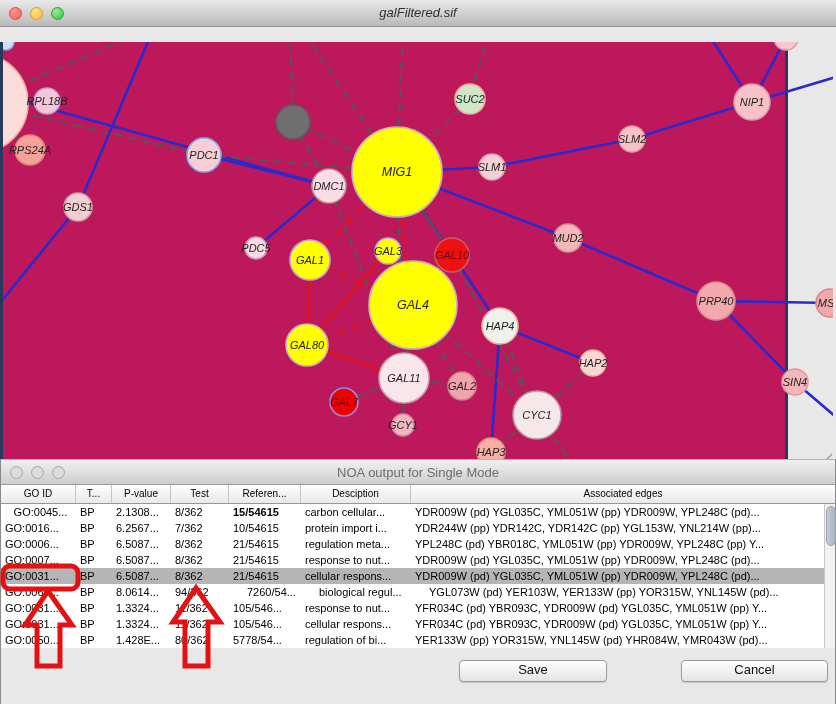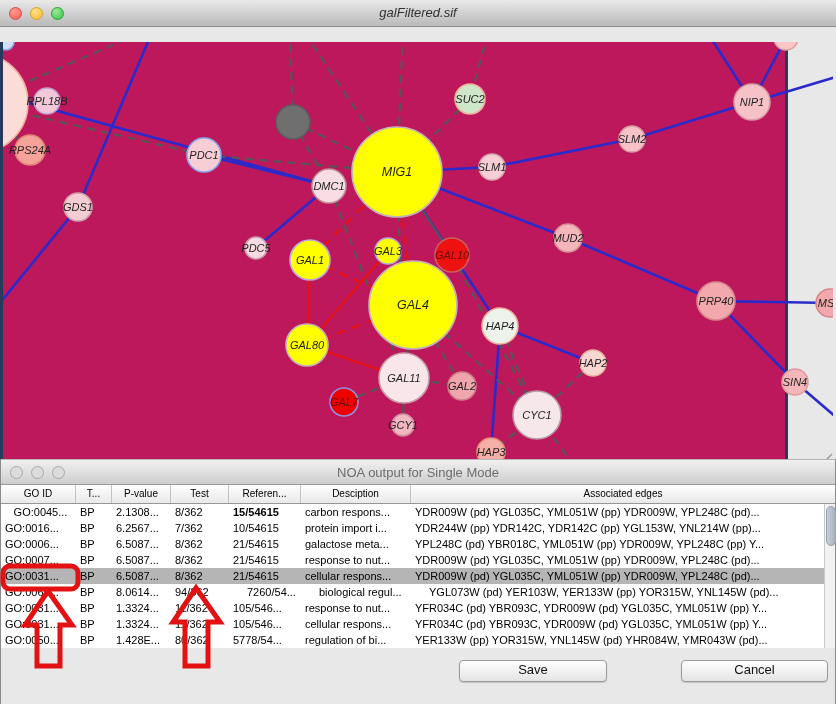--- a/index.html
+++ b/index.html
@@ -210,39 +210,39 @@
         <div class="th" style="width: 110px;">Desciption</div>
         <div class="th" style="width: 415px; flex: 1 1 0%; border-right: none;">Associated edges</div>
       </div>
     <div class="tbody" id="tbody">
         <div class="tr">
           <div class="td" style="width: 75px; text-align: center;">GO:0045...</div>
           <div class="td" style="width: 36px;">BP</div>
           <div class="td" style="width: 59px;">2.1308...</div>
           <div class="td" style="width: 58px;">8/362</div>
           <div class="td" style="width: 72px; font-weight: bold;">15/54615</div>
-          <div class="td" style="width: 110px;">carbon respons...</div>
+          <div class="td" style="width: 110px;">carbon cellular...</div>
           <div class="td" style="width: 415px; flex: 1 1 0%;">YDR009W (pd) YGL035C, YML051W (pp) YDR009W, YPL248C (pd)...</div>
         </div>
         <div class="tr">
           <div class="td" style="width: 75px;">GO:0016...</div>
           <div class="td" style="width: 36px;">BP</div>
           <div class="td" style="width: 59px;">6.2567...</div>
           <div class="td" style="width: 58px;">7/362</div>
           <div class="td" style="width: 72px;">10/54615</div>
           <div class="td" style="width: 110px;">protein import i...</div>
           <div class="td" style="width: 415px; flex: 1 1 0%;">YDR244W (pp) YDR142C, YDR142C (pp) YGL153W, YNL214W (pp)...</div>
         </div>
         <div class="tr">
           <div class="td" style="width: 75px;">GO:0006...</div>
           <div class="td" style="width: 36px;">BP</div>
           <div class="td" style="width: 59px;">6.5087...</div>
           <div class="td" style="width: 58px;">8/362</div>
           <div class="td" style="width: 72px;">21/54615</div>
-          <div class="td" style="width: 110px;">galactose meta...</div>
+          <div class="td" style="width: 110px;">regulation meta...</div>
           <div class="td" style="width: 415px; flex: 1 1 0%;">YPL248C (pd) YBR018C, YML051W (pp) YDR009W, YPL248C (pp) Y...</div>
         </div>
         <div class="tr">
           <div class="td" style="width: 75px;">GO:0007...</div>
           <div class="td" style="width: 36px;">BP</div>
           <div class="td" style="width: 59px;">6.5087...</div>
           <div class="td" style="width: 58px;">8/362</div>
           <div class="td" style="width: 72px;">21/54615</div>
           <div class="td" style="width: 110px;">response to nut...</div>
           <div class="td" style="width: 415px; flex: 1 1 0%;">YDR009W (pd) YGL035C, YML051W (pp) YDR009W, YPL248C (pd)...</div>

